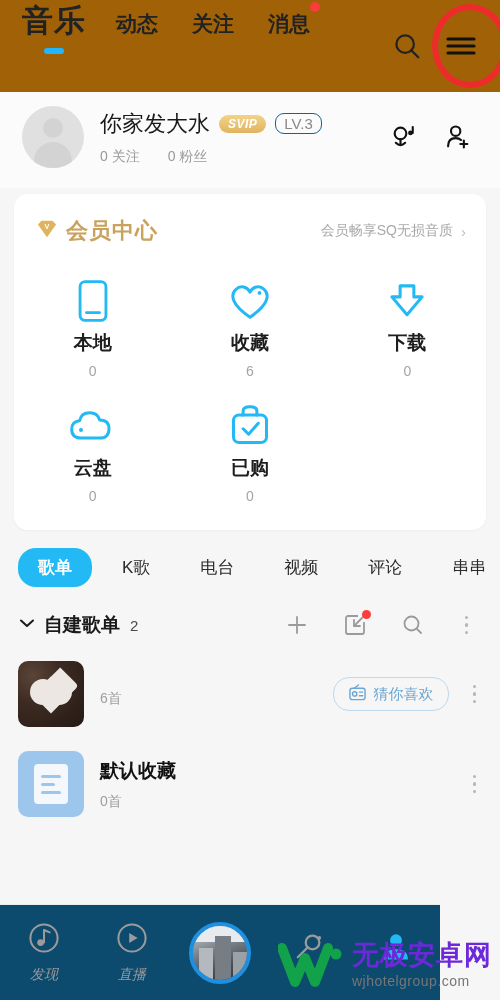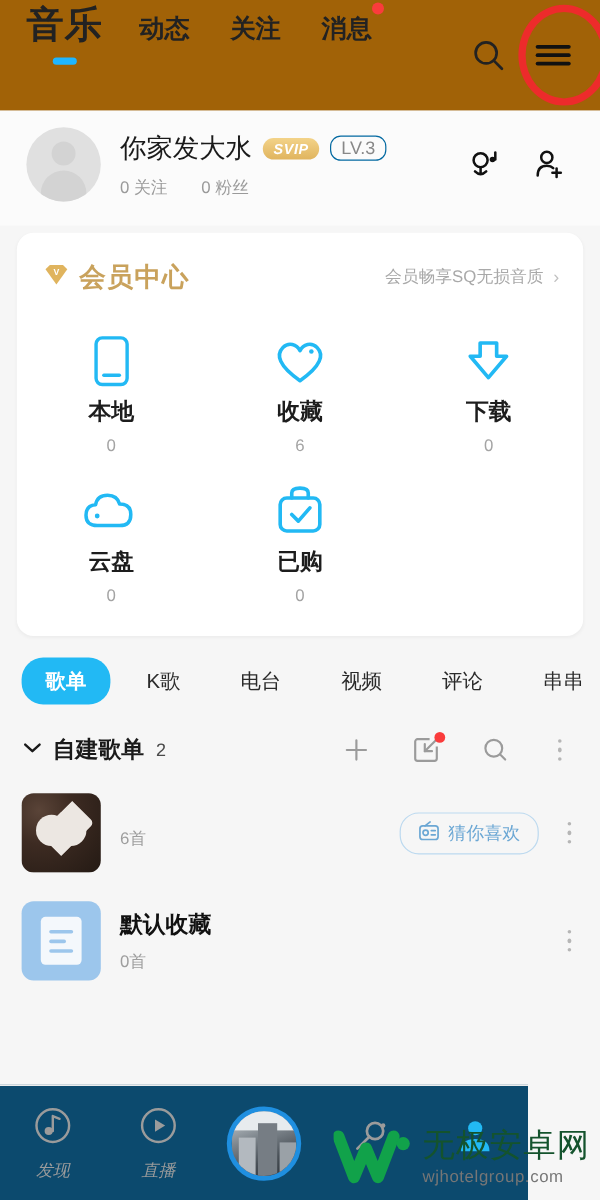--- a/index.html
+++ b/index.html
@@ -308,22 +308,22 @@
   
   .watermark {
     position: absolute;
     right: 8px; bottom: 6px;
     display: flex;
     align-items: center;
     gap: 8px;
   }
   .wm-text-main {
     font-size: 27px;
-    font-weight: normal;
-    color: #14532d;
+    font-weight: bold;
+    color: #6d28d9;
     letter-spacing: 1px;
     line-height: 1;
   }
   .wm-text-sub {
     font-size: 14px;
     color: #767676;
     letter-spacing: .5px;
     margin-top: 4px;
   }
 </style>

